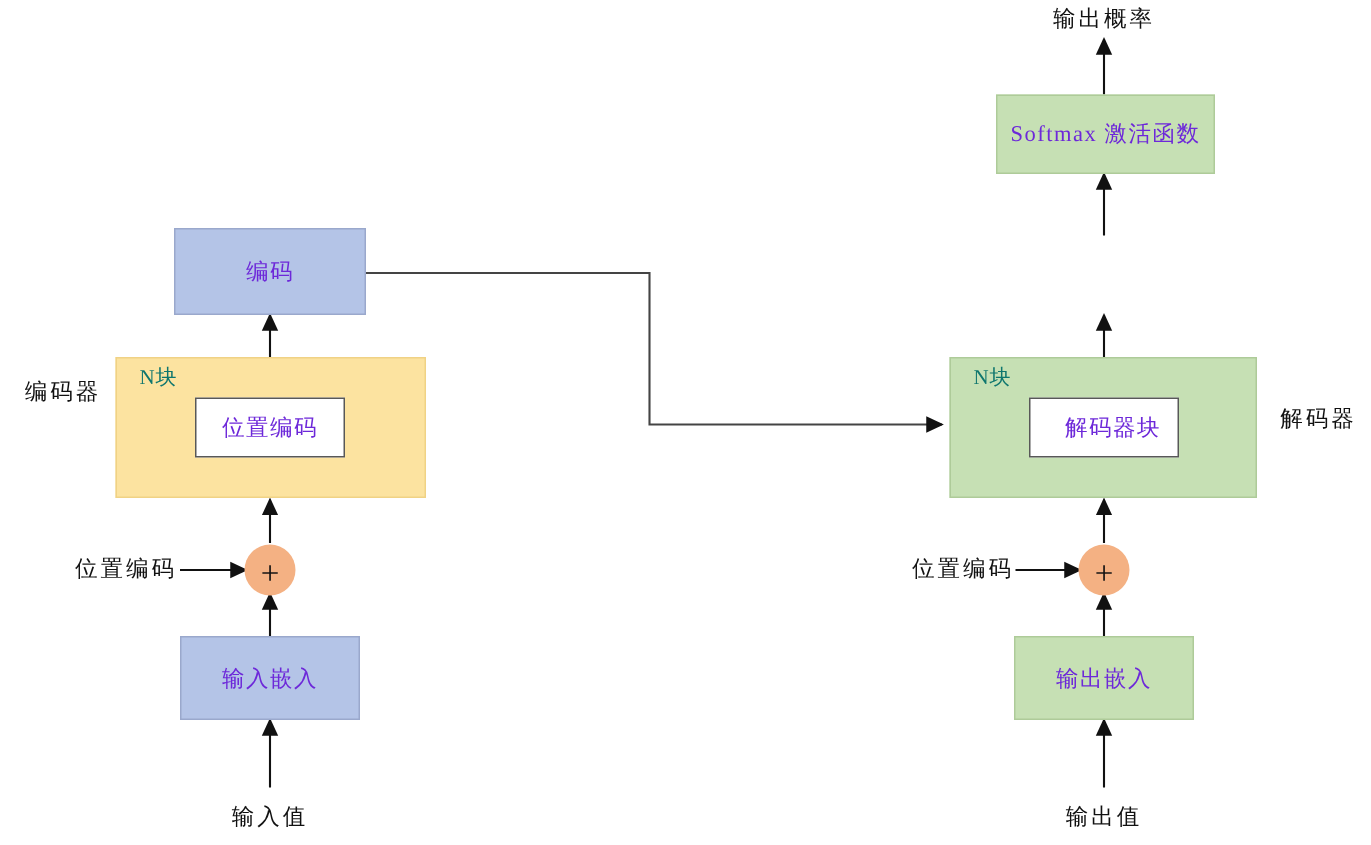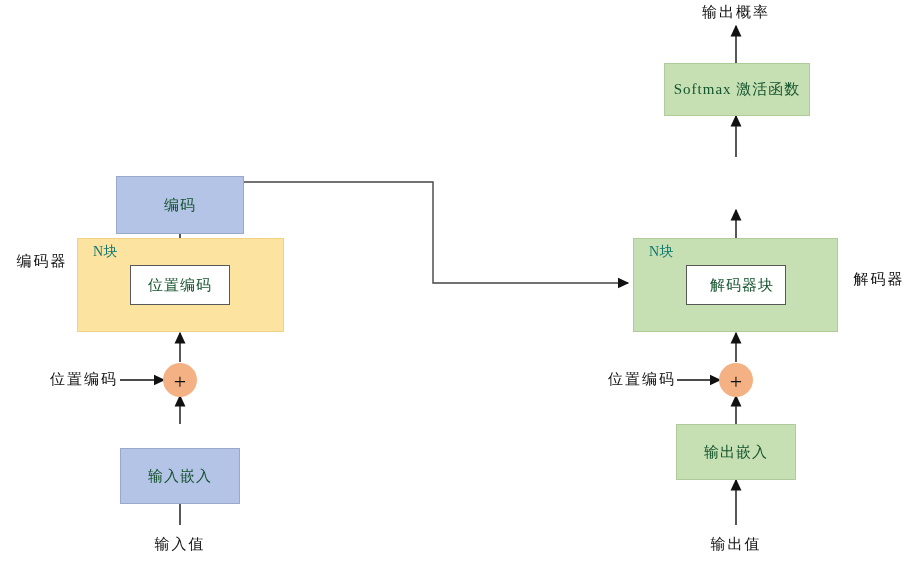--- a/index.html
+++ b/index.html
@@ -14,26 +14,26 @@
     background: #ffffff;
     font-family: "Liberation Serif", "DejaVu Serif", serif;
     overflow: hidden;
   }
   .box {
     position: absolute;
     box-sizing: border-box;
     display: flex;
     align-items: center;
     justify-content: center;
-    color: #14532d;
+    color: #6d28d9;
     font-size: 15px;
     letter-spacing: 1px;
     white-space: nowrap;
   }
-  .box-blue  { background: #b4c4e7; border: 1px solid #9aa8cc; margin-top: 24px; }
+  .box-blue  { background: #b4c4e7; border: 1px solid #9aa8cc; }
   .box-green { background: #c6e0b4; border: 1px solid #aecb99; }
   .box-yellow{ background: #fce3a0; border: 1px solid #f0d285; }
   .box-white { background: #ffffff; border: 1.6px solid #585858; }
 
   .nblock-label {
     position: absolute;
     font-size: 14px;
     color: #0f766e;
     white-space: nowrap;
     letter-spacing: 0.5px;

